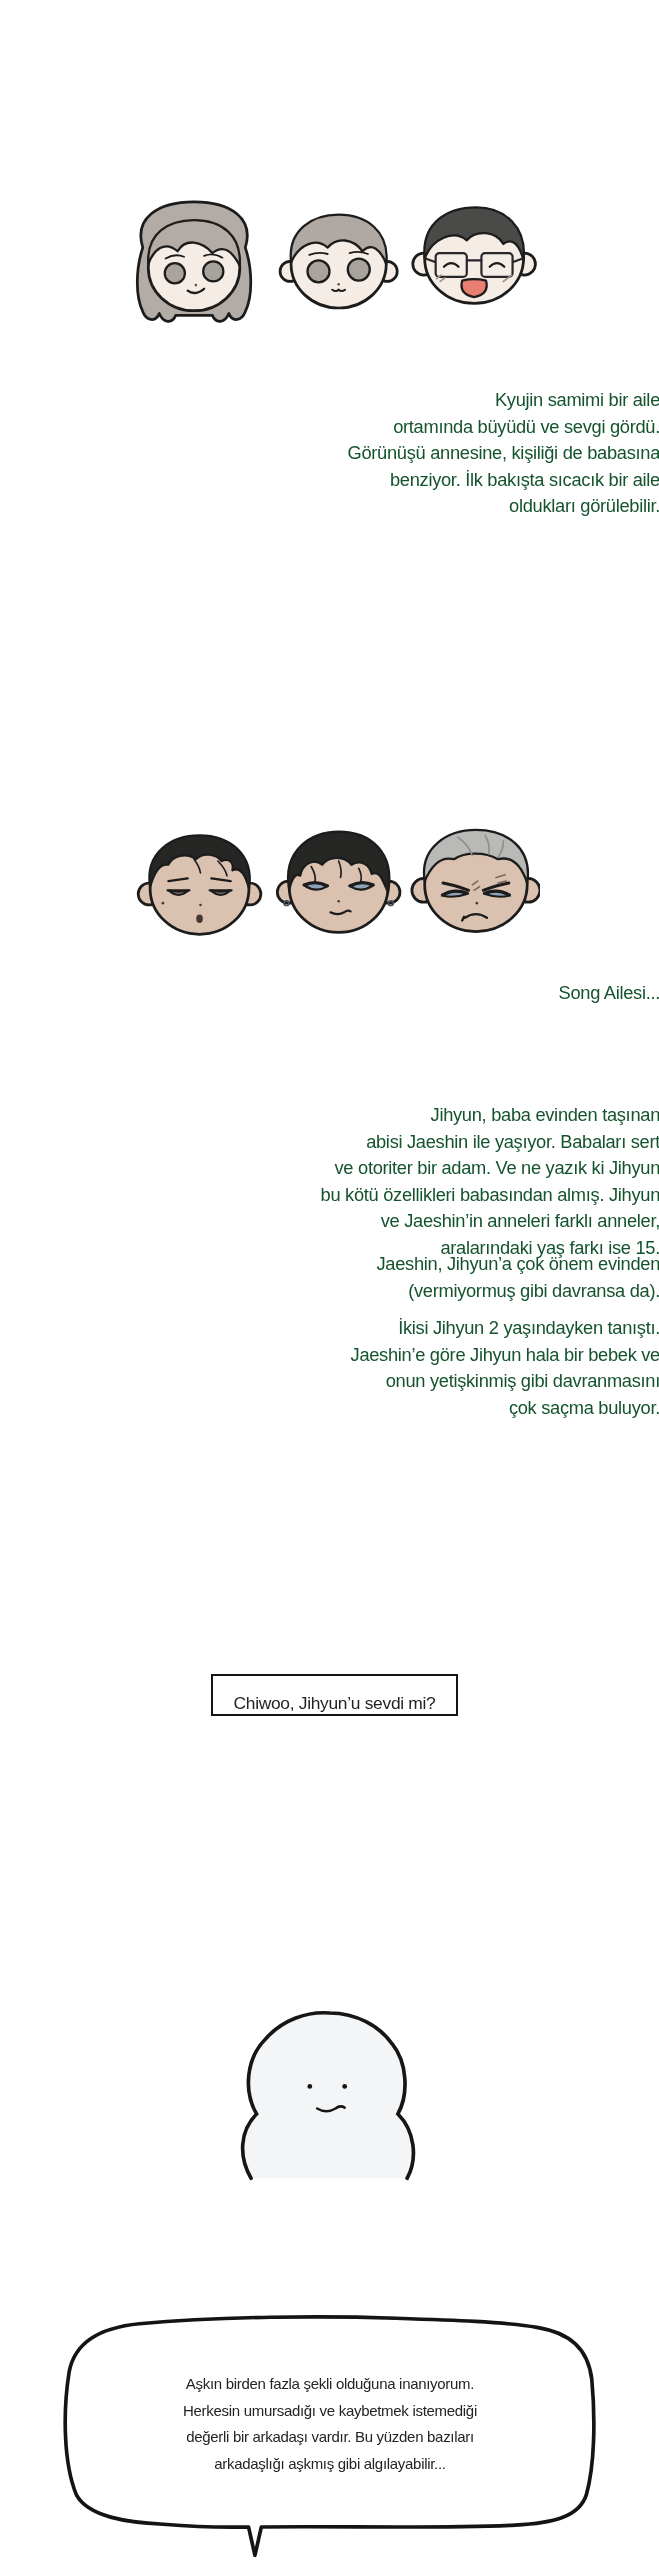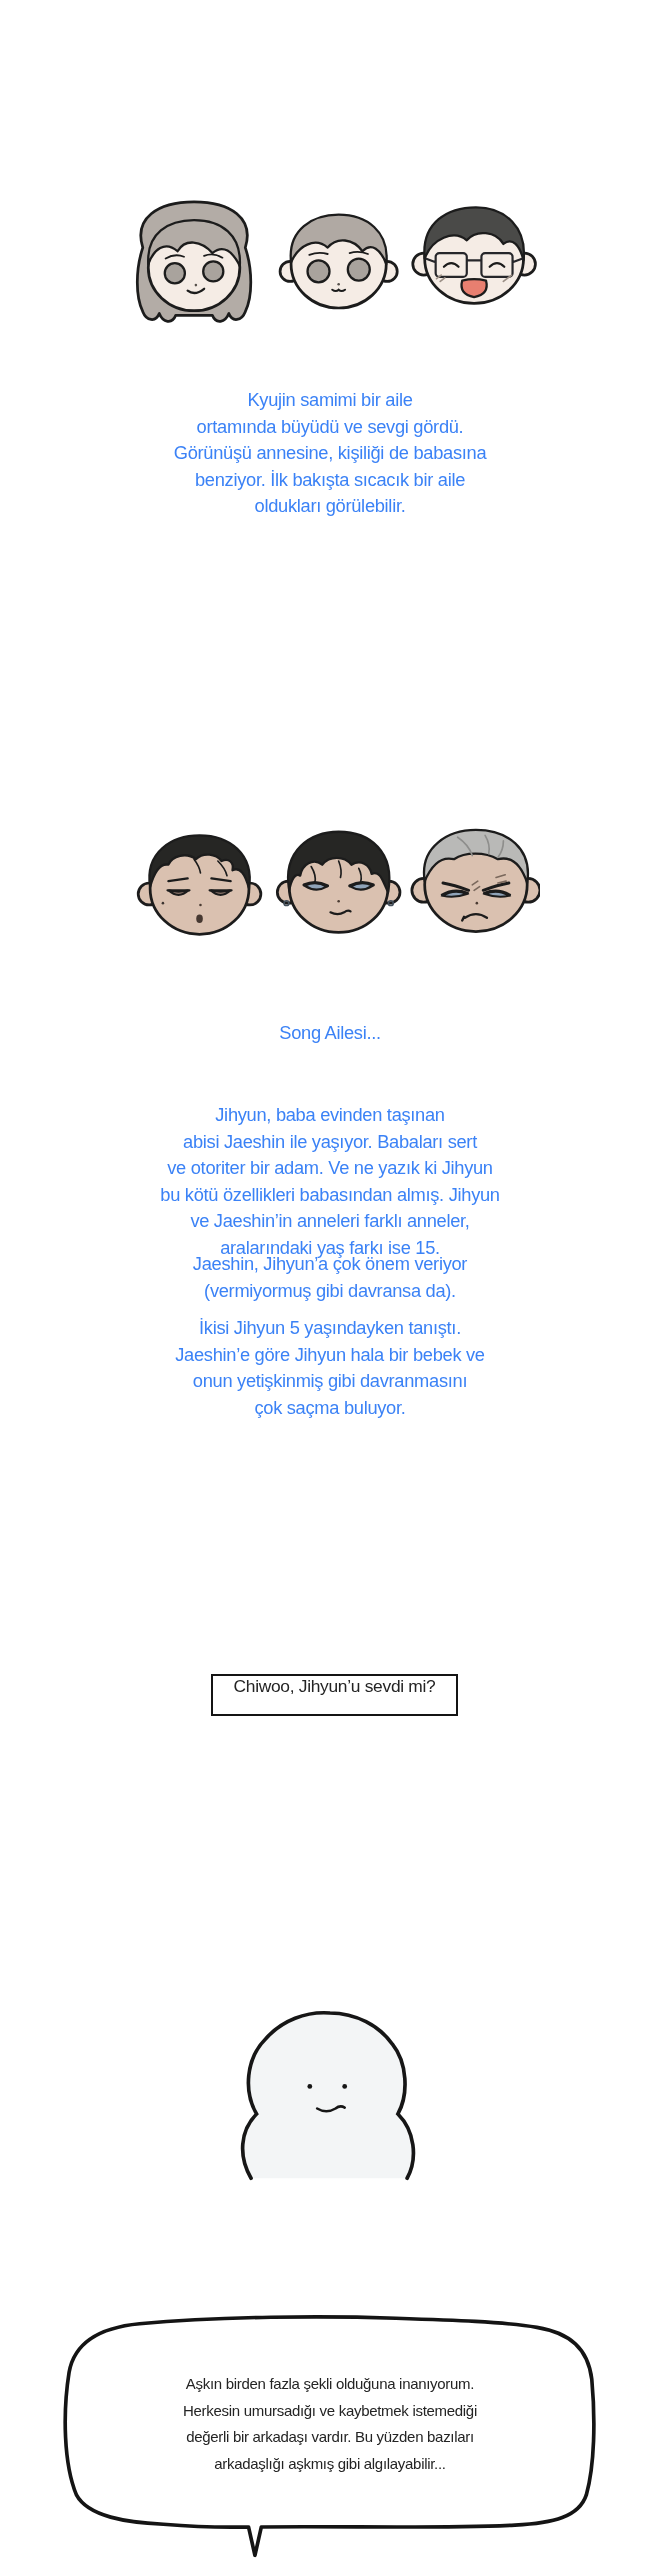--- a/index.html
+++ b/index.html
@@ -7,32 +7,32 @@
     position:relative;
     width:660px;height:2576px;
     background:#ffffff;
     font-family:"Liberation Sans","DejaVu Sans",sans-serif;
     color:#242424;
     overflow:hidden;
   }
   .illus{position:absolute;display:block;}
   .txt{
     position:absolute;left:0;width:660px;
-    text-align:center;
+    text-align:right;
     font-size:18.3px;line-height:26.6px;
     letter-spacing:-0.3px;
     white-space:pre-line;
-    color:#3b82f6;
+    color:#14532d;
   }
   #question-box{
     position:absolute;left:211px;top:1674px;
     width:247px;height:42px;
     border:2.3px solid #141414;
     box-sizing:border-box;
-    display:flex;align-items:flex-start;justify-content:center;
+    display:flex;align-items:flex-end;justify-content:center;
     font-size:17.4px;letter-spacing:-0.3px;
     background:#ffffff;
   }
   #bubble-text{
     position:absolute;left:48px;top:2371px;width:564px;
     text-align:center;font-size:15px;line-height:26.6px;
     letter-spacing:-0.3px;white-space:pre-line;
   }
 </style>
 </head>
@@ -126,30 +126,30 @@
       <path d="M -36,2 Q -24,4 -8,10 M 8,10 Q 24,4 36,2" fill="none" stroke="#1c1c1c" stroke-width="3.2" stroke-linecap="round"></path>
       <path d="M -4,4 L 2,0 M -2,10 L 4,6 M 22,-4 l 10,-3 M 24,2 l 9,-2" fill="none" stroke="#7a685c" stroke-width="1.8" stroke-linecap="round"></path>
       <path d="M -36,16 Q -24,8 -10,14 Q -24,19 -36,16 Z" fill="#8fa3b8" stroke="#1c1c1c" stroke-width="2.2"></path>
       <path d="M 10,14 Q 24,8 36,16 Q 24,19 10,14 Z" fill="#8fa3b8" stroke="#1c1c1c" stroke-width="2.2"></path>
       <path d="M -37,15 Q -24,7 -9,13 M 9,13 Q 24,7 37,15" fill="none" stroke="#1c1c1c" stroke-width="2.8" stroke-linecap="round"></path>
       <circle cx="1" cy="24" r="1.4" fill="#4a3b32"></circle>
       <path d="M -12,40 Q 0,32 12,40 M -13,39 l -2,4" fill="none" stroke="#1c1c1c" stroke-width="2.6" stroke-linecap="round"></path>
     </g>
   </svg>
 
-  <div class="txt" style="top:1020px">Song Ailesi...</div>
+  <div class="txt" style="top:980px">Song Ailesi...</div>
   <div class="txt" style="top:1102px">Jihyun, baba evinden taşınan
 abisi Jaeshin ile yaşıyor. Babaları sert
 ve otoriter bir adam. Ve ne yazık ki Jihyun
 bu kötü özellikleri babasından almış. Jihyun
 ve Jaeshin’in anneleri farklı anneler,
 aralarındaki yaş farkı ise 15.</div>
-  <div class="txt" style="top:1251px">Jaeshin, Jihyun’a çok önem veriyor
+  <div class="txt" style="top:1251px">Jaeshin, Jihyun’a çok önem evinden
 (vermiyormuş gibi davransa da).</div>
-  <div class="txt" style="top:1315px">İkisi Jihyun 5 yaşındayken tanıştı.
+  <div class="txt" style="top:1315px">İkisi Jihyun 2 yaşındayken tanıştı.
 Jaeshin’e göre Jihyun hala bir bebek ve
 onun yetişkinmiş gibi davranmasını
 çok saçma buluyor.</div>
 
   <div id="question-box">
     <span>Chiwoo, Jihyun’u sevdi mi?</span>
   </div>
 
   <svg class="illus" style="left:229px;top:2002px" width="202" height="179" viewBox="0 0 220 195">
     <path d="M 24,192 C 10,168 12,140 30,122 C 16,98 18,62 40,40 C 58,20 84,10 110,12 C 138,12 164,26 178,46 C 194,66 196,100 184,122 C 202,140 206,170 194,192 Z" fill="#f3f5f6"></path>

